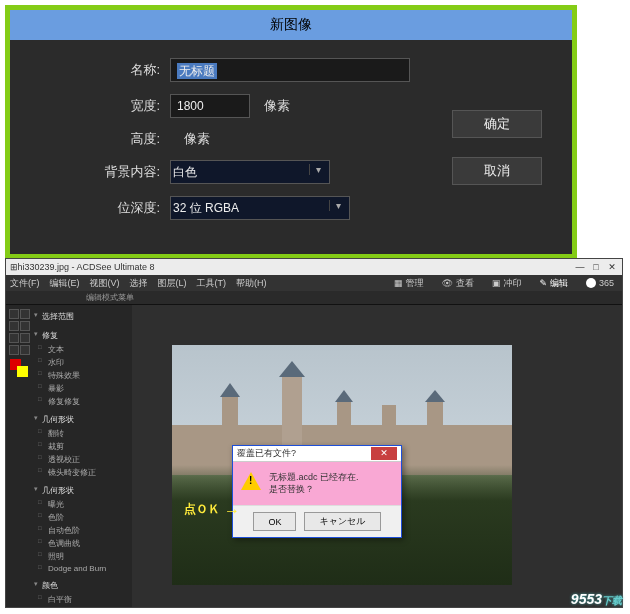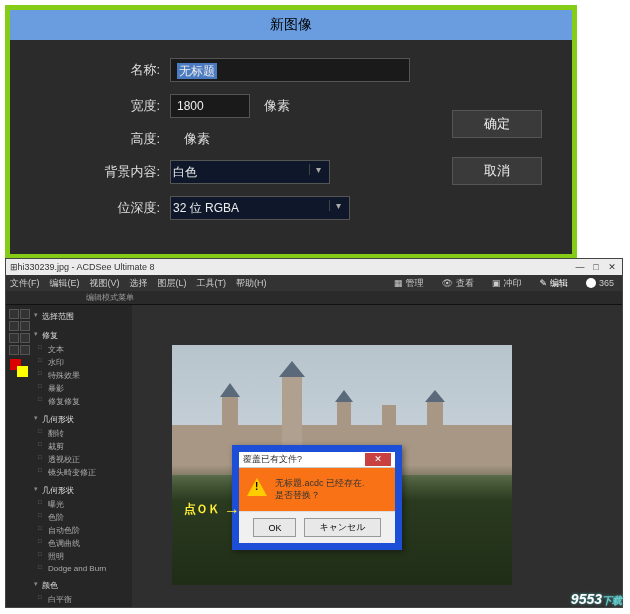--- a/index.html
+++ b/index.html
@@ -55,21 +55,21 @@
 .tower1::before { content: ""; position: absolute; top: -12px; left: -2px; width: 0; height: 0; border-left: 10px solid transparent; border-right: 10px solid transparent; border-bottom: 14px solid #5a6a7a; }
 .tower2 { position: absolute; left: 110px; top: 30px; width: 20px; height: 80px; background: #b0a090; }
 .tower2::before { content: ""; position: absolute; top: -14px; left: -3px; width: 0; height: 0; border-left: 13px solid transparent; border-right: 13px solid transparent; border-bottom: 16px solid #5a6a7a; }
 .tower3 { position: absolute; left: 165px; top: 55px; width: 14px; height: 55px; background: #a89785; }
 .tower3::before { content: ""; position: absolute; top: -10px; left: -2px; width: 0; height: 0; border-left: 9px solid transparent; border-right: 9px solid transparent; border-bottom: 12px solid #5a6a7a; }
 .tower4 { position: absolute; left: 210px; top: 60px; width: 14px; height: 50px; background: #a89785; }
 .tower5 { position: absolute; left: 255px; top: 55px; width: 16px; height: 55px; background: #a89785; }
 .tower5::before { content: ""; position: absolute; top: -10px; left: -2px; width: 0; height: 0; border-left: 10px solid transparent; border-right: 10px solid transparent; border-bottom: 12px solid #5a6a7a; }
 .trees { position: absolute; bottom: 0; left: 0; right: 0; height: 120px; background: linear-gradient(transparent, #2a3a1f 30%, #1f2d17); }
 
-.msgbox { position: absolute; left: 100px; top: 140px; width: 170px; background: #f97316; border: 7px solid #1d4ed8; box-shadow: 2px 2px 6px rgba(0,0,0,0.4); font-size: 9px; }
+.msgbox { position: absolute; left: 100px; top: 140px; width: 170px; background: #f9a8d4; border: 1px solid #1d4ed8; box-shadow: 2px 2px 6px rgba(0,0,0,0.4); font-size: 9px; }
 .msgbox-tb { background: #fff; border-bottom: 1px solid #ccc; height: 16px; display: flex; align-items: center; padding: 0 4px; }
 .msgbox-tb .mtitle { flex: 1; color: #333; }
 .msgbox-tb .mclose { width: 26px; height: 13px; background: #c84040; color: #fff; text-align: center; line-height: 12px; font-size: 9px; }
 .msgbox-body { padding: 10px 8px; display: flex; gap: 8px; align-items: flex-start; }
 .msgbox-icon { width: 20px; height: 20px; position: relative; }
 .msgbox-icon::before { content: ""; position: absolute; width: 0; height: 0; border-left: 10px solid transparent; border-right: 10px solid transparent; border-bottom: 18px solid #ffcc00; }
 .msgbox-icon::after { content: "!"; position: absolute; left: 8px; top: 3px; font-weight: bold; color: #000; font-size: 10px; }
 .msgbox-text { color: #333; line-height: 1.3; }
 .msgbox-btns { background: #f0f0f0; border-top: 1px solid #ddd; padding: 6px; display: flex; justify-content: center; gap: 8px; }
 .msgbox-btns button { font-size: 9px; padding: 2px 14px; background: #e8e8e8; border: 1px solid #999; cursor: pointer; }

